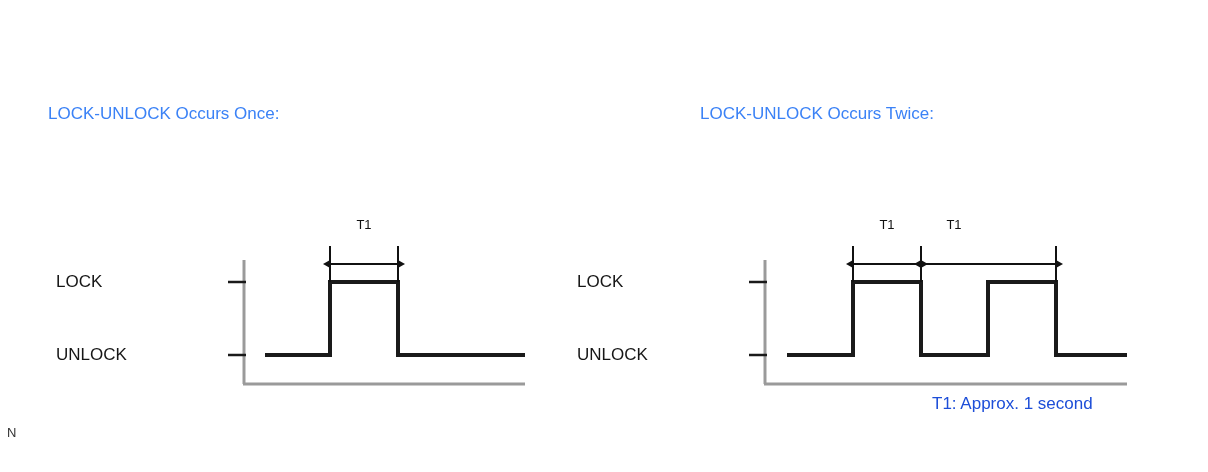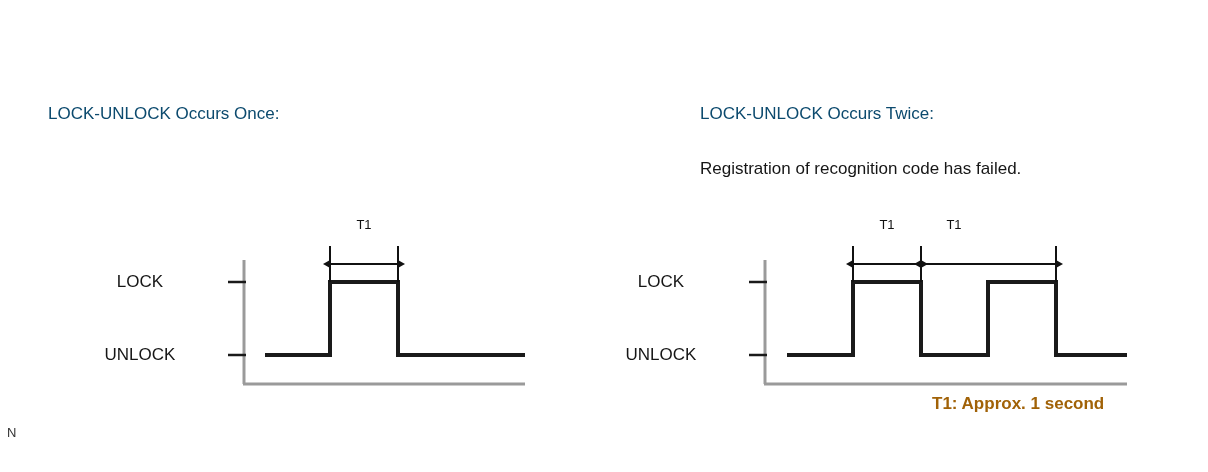--- a/index.html
+++ b/index.html
@@ -21,40 +21,39 @@
     width: 1208px;
     height: 472px;
   }
   .txt {
     position: absolute;
     white-space: pre;
     line-height: 1;
   }
   .heading {
     font-size: 17px;
-    color: #0c4a6e;
+    color: #3b82f6;
   }
   .subheading {
     font-size: 17px;
     color: #161616;
   }
   .axis-label {
     font-size: 17px;
     color: #161616;
-    text-align: center;
+    text-align: left;
   }
   .t1-label {
     font-size: 13px;
     color: #111111;
     text-align: center;
   }
   .note {
     font-size: 17px;
-    color: #a16207;
-    font-weight: bold;
+    color: #1d4ed8;
   }
   .stray {
     font-size: 13px;
     color: #333333;
   }
   svg.diagram {
     position: absolute;
     left: 0;
     top: 0;
     width: 1208px;
@@ -71,21 +70,20 @@
 
 
   <div class="txt axis-label" style="left:56px; top:273px; width:168px;">LOCK</div>
 
   <div class="txt axis-label" style="left:56px; top:346px; width:168px;">UNLOCK</div>
 
   <div class="txt t1-label" style="left:324px; top:218px; width:80px;">T1</div>
 
   <div class="txt heading" style="left:700px; top:105px;text-align:center;">LOCK-UNLOCK Occurs Twice:</div>
 
-  <div class="txt subheading" style="left:700px; top:160px;">Registration of recognition code has failed.</div>
 
   <div class="txt axis-label" style="left:577px; top:273px; width:168px;">LOCK</div>
 
   <div class="txt axis-label" style="left:577px; top:346px; width:168px;">UNLOCK</div>
 
   <div class="txt t1-label" style="left:847px; top:218px; width:80px;">T1</div>
 
   <div class="txt t1-label" style="left:914px; top:218px; width:80px;">T1</div>
 
   <div class="txt note" style="left:932px; top:395px;">T1: Approx. 1 second</div>

